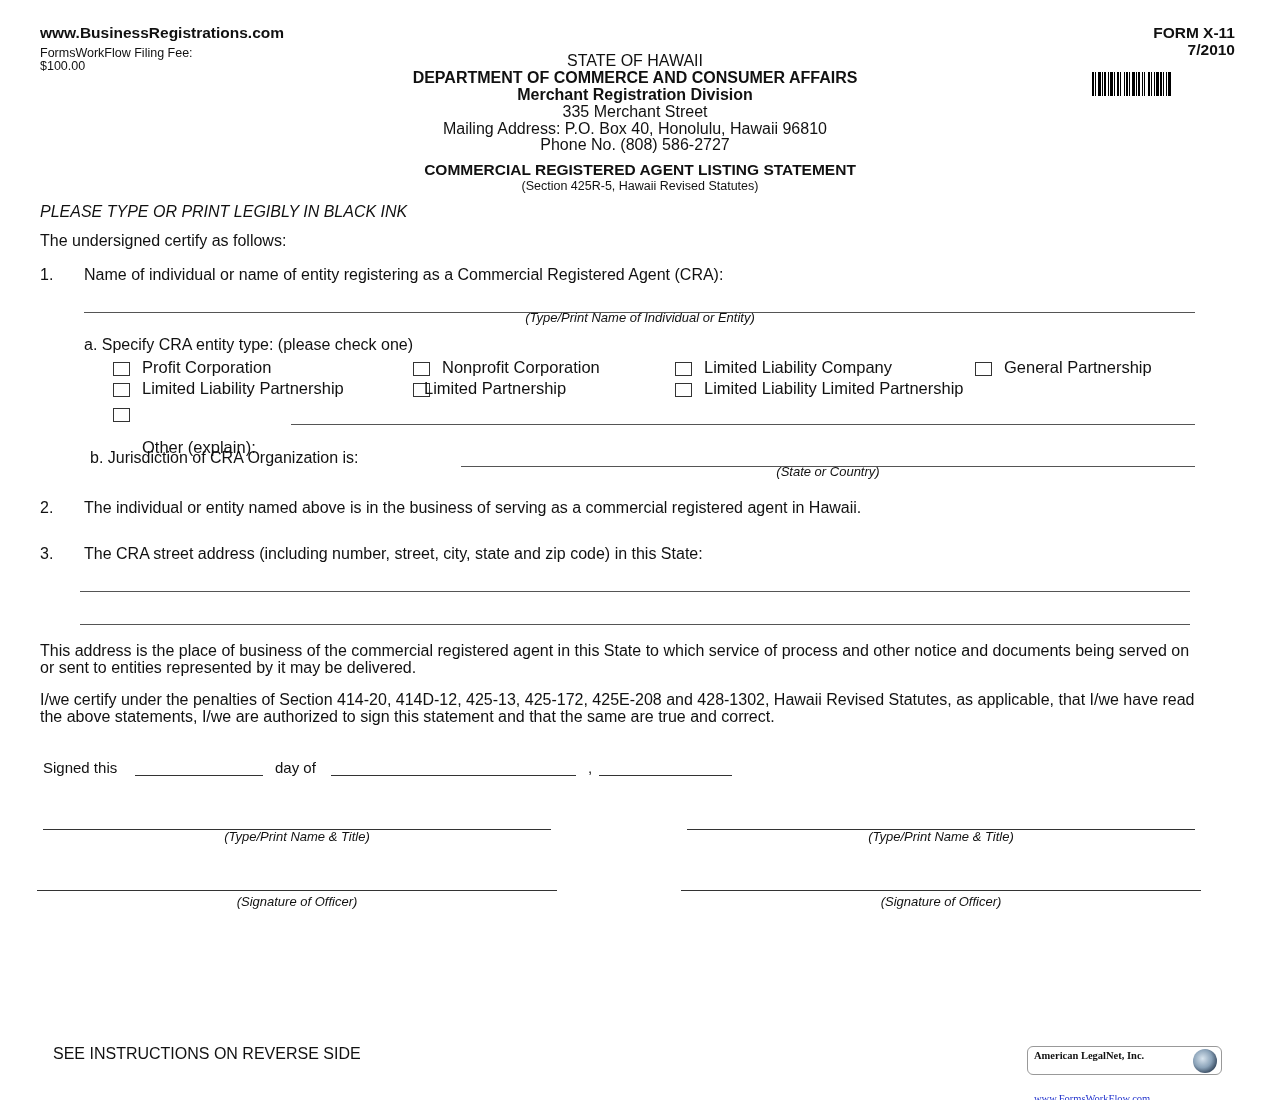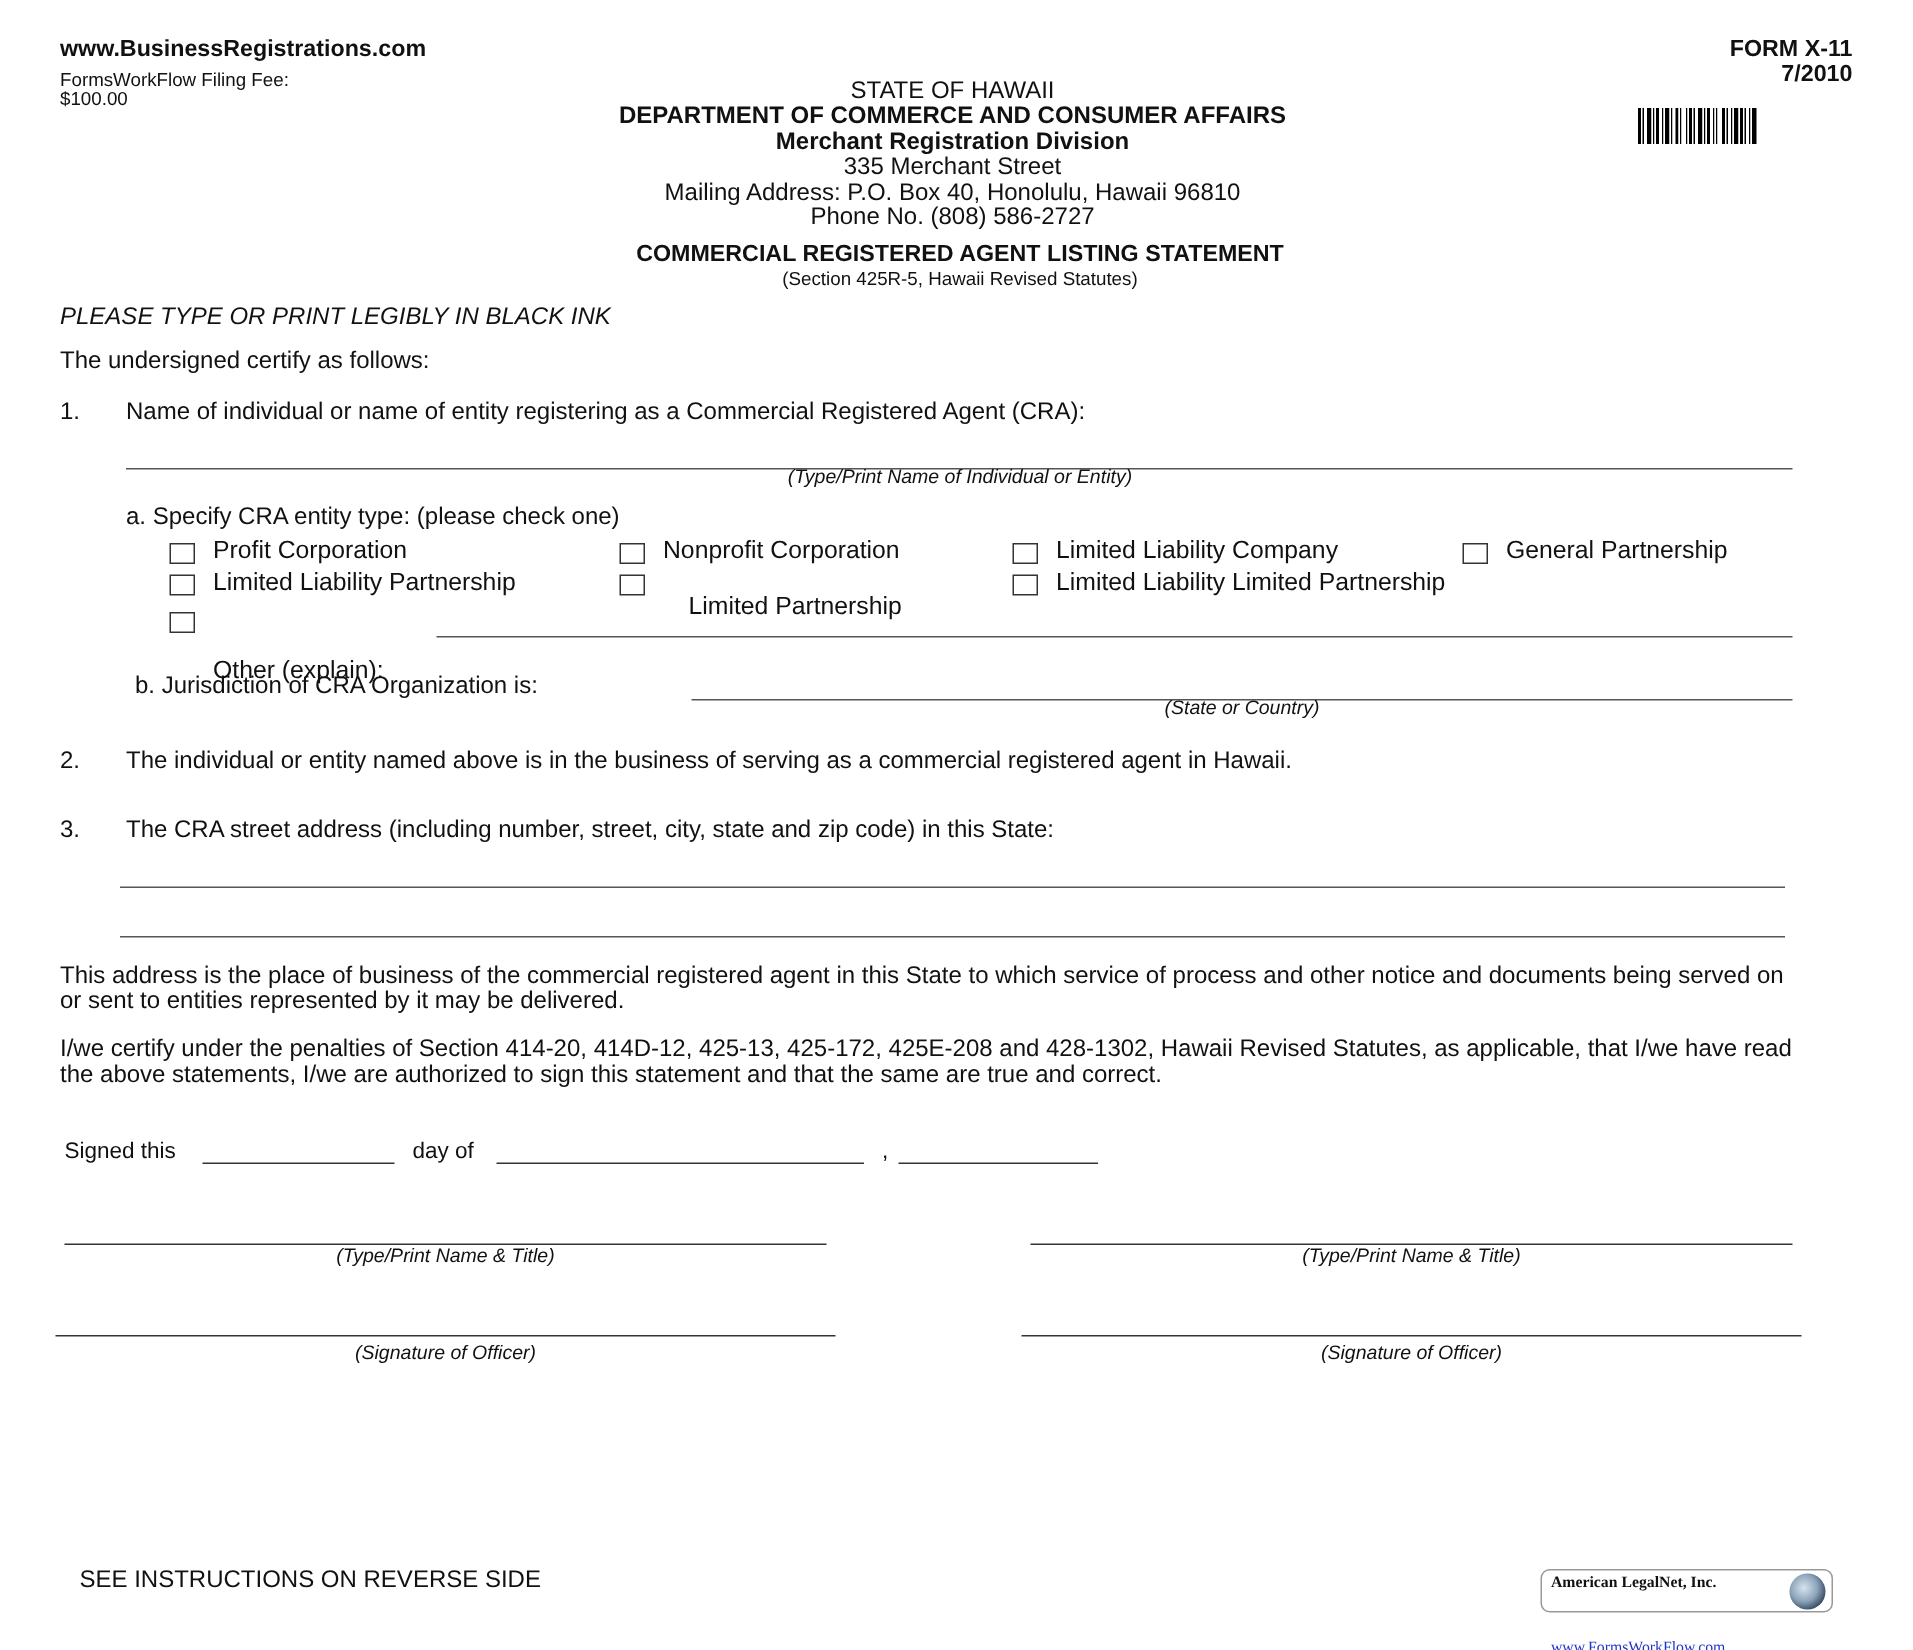--- a/index.html
+++ b/index.html
@@ -120,21 +120,21 @@
 <div class="cb" style="left:413px; top:362px;"></div>
 <div class="cbl" style="left:442px; top:358px;">Nonprofit Corporation</div>
 <div class="cb" style="left:675px; top:362px;"></div>
 <div class="cbl" style="left:704px; top:358px;">Limited Liability Company</div>
 <div class="cb" style="left:975px; top:362px;"></div>
 <div class="cbl" style="left:1004px; top:358px;">General Partnership</div>
 
 <div class="cb" style="left:113px; top:383px;"></div>
 <div class="cbl" style="left:142px; top:379px;">Limited Liability Partnership</div>
 <div class="cb" style="left:413px; top:383px;"></div>
-<div class="cbl" style="left:459px; top:379px;margin-top:16px;">Limited Partnership</div>
+<div class="cbl" style="left:424px; top:379px;">Limited Partnership</div>
 <div class="cb" style="left:675px; top:383px;"></div>
 <div class="cbl" style="left:704px; top:379px;">Limited Liability Limited Partnership</div>
 
 <div class="cb" style="left:113px; top:408px;"></div>
 <div class="cbl" style="left:142px; top:404px;margin-top:34px;">Other (explain):</div>
 <div class="line" style="left:291px; width:904px; top:424px;"></div>
 
 <div class="abs" style="left:90px; top:449px; font-size:16px;">b.  Jurisdiction of CRA Organization is:</div>
 <div class="line" style="left:461px; width:734px; top:466px;"></div>
 <div class="abs small center" style="left:728px; width:200px; top:464px;">(State or Country)</div>

